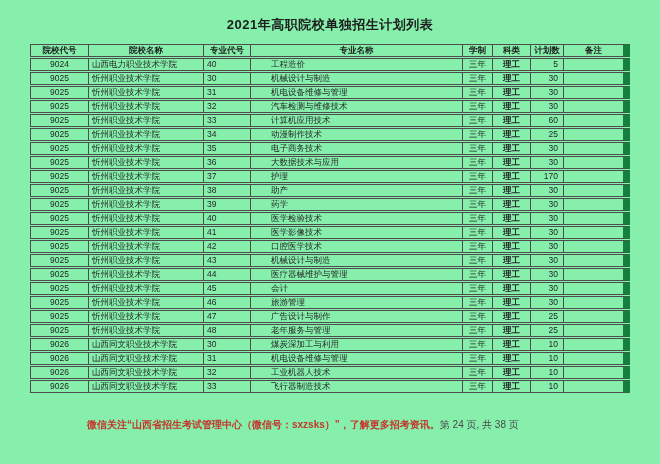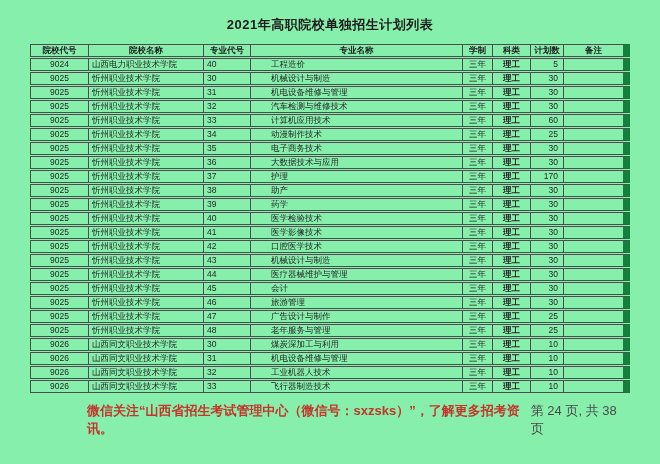--- a/index.html
+++ b/index.html
@@ -51,25 +51,25 @@
   .plan-table td:nth-child(1) { text-align: center; }
   .plan-table td:nth-child(2) { text-align: left; }
   .plan-table td:nth-child(3) { }
   .plan-table td:nth-child(4) { text-align: left; padding-left: 20px; }
   .plan-table td:nth-child(5) { text-align: center; }
   .plan-table td:nth-child(6) { text-align: center; font-weight: bold; }
   .plan-table td:nth-child(7) { text-align: right; padding-right: 5px; }
   .plan-table td:nth-child(8) { text-align: left; }
   .footer-bar {
     width: 600px;
-    margin: 8px auto 0 auto;
+    margin: 24px auto 0 auto;
     display: flex;
-    justify-content: space-between;
+    justify-content: flex-start;
     align-items: baseline;
-    font-size: 13px;
+    font-size: 10px;
   }
   .wechat-notice {
     margin-left: 57px;
     font-weight: bold;
     color: #c5352c;
   }
   .page-info {
     color: #4a4a4a;
   }
 </style>

